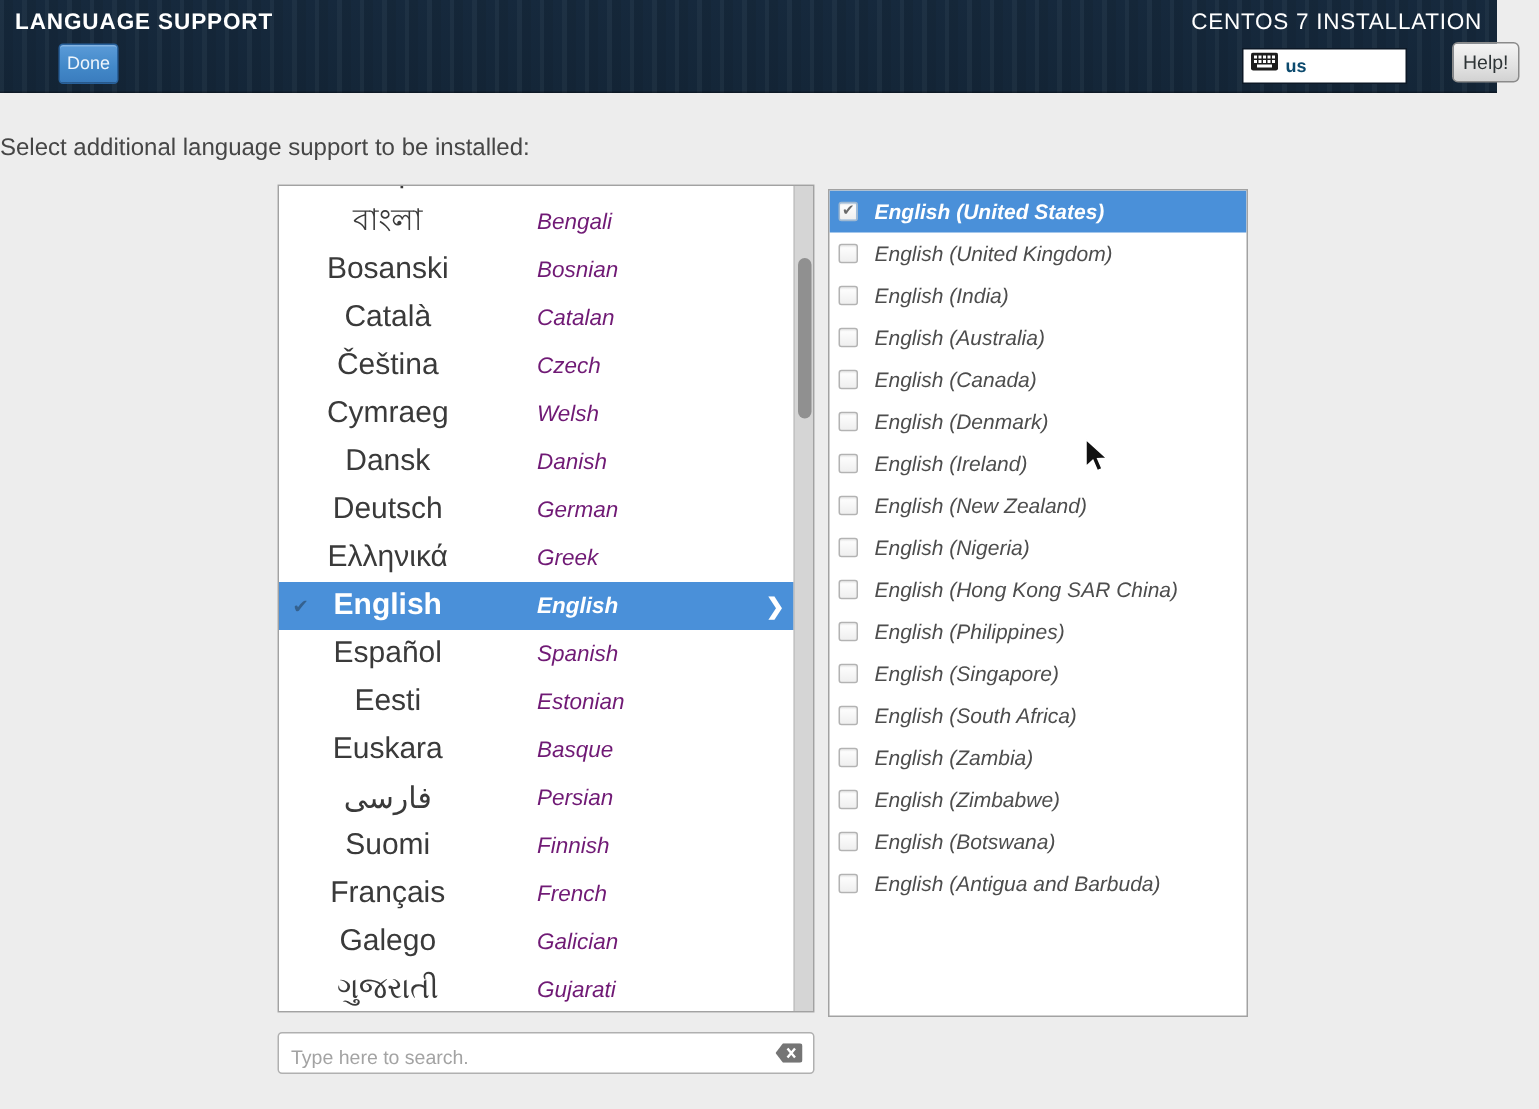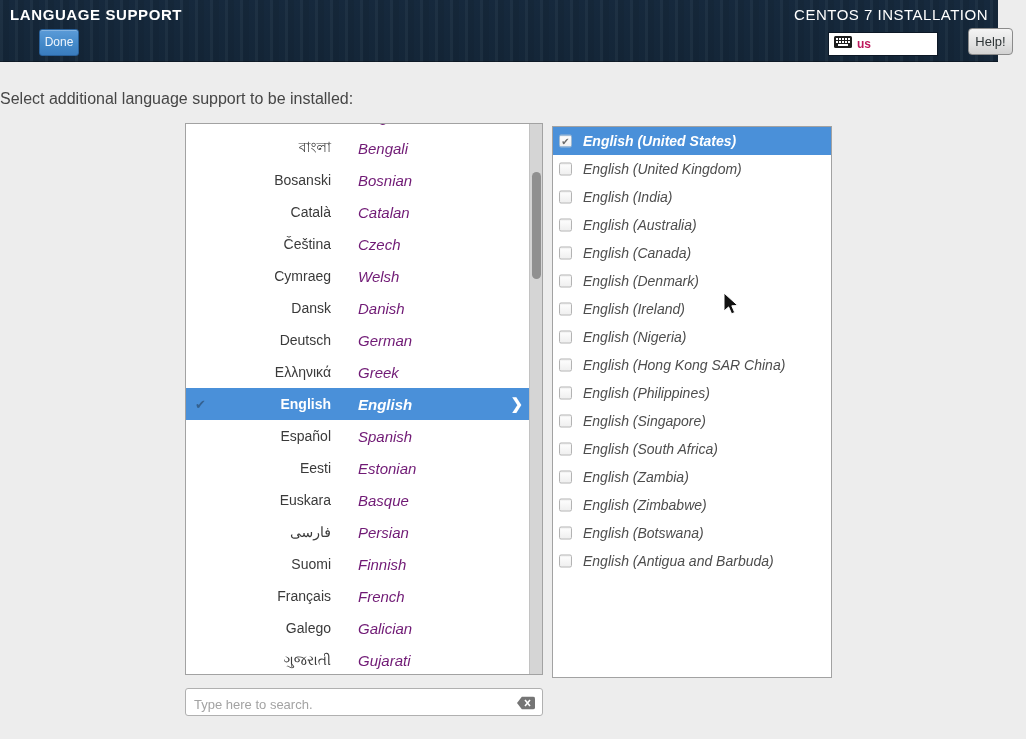--- a/index.html
+++ b/index.html
@@ -21,40 +21,40 @@
   .product-title{position:absolute;right:10px;top:6px;color:#ffffff;
     font-size:15px;letter-spacing:0.5px;}
   .done-btn{position:absolute;left:8px;top:29px;width:40px;height:27px;
     background:linear-gradient(180deg,#5b9bd8 0%,#4288c8 60%,#3a7cbe 100%);
     border:1px solid #29619b;border-radius:3px;color:#eef5fc;font-size:12px;
     text-align:center;line-height:25px;cursor:default;
     box-shadow:inset 0 1px 0 rgba(255,255,255,0.25);margin-left:31px;}
   .kbd-widget{position:absolute;left:828px;top:32px;width:110px;height:24px;
     background:#ffffff;border:1px solid #0c1826;display:flex;align-items:center;
     padding-left:5px;gap:5px;}
-  .kbd-label{font-size:12px;font-weight:bold;color:#be185d;}
+  .kbd-label{font-size:12px;font-weight:bold;color:#0c4a6e;}
   .help-btn{position:absolute;left:968px;top:28px;width:45px;height:27px;
     background:linear-gradient(180deg,#f4f4f4 0%,#e2e2e2 60%,#d2d2d2 100%);
     border:1px solid #8b8b8b;border-radius:4px;color:#2e3436;font-size:13px;
     text-align:center;line-height:25px;}
 
   
   .heading{position:absolute;left:0;top:90px;width:1016px;text-align:left;
     font-size:16px;color:#464646;}
 
   
   .lang-panel{position:absolute;left:185px;top:123px;width:358px;height:552px;
     background:#ffffff;border:1px solid #a2a2a2;overflow:hidden;}
   .lang-rows{position:absolute;left:0;top:-24px;width:345px;}
   .lang-row{position:relative;height:32px;width:345px;}
   .lang-row.selected{background:#4a90d9;}
   .lang-check{position:absolute;left:9px;top:50%;transform:translateY(-50%);
     font-size:13px;color:rgba(30,50,70,0.5);}
-  .lang-native{position:absolute;left:0;width:145px;text-align:right;top:50%;
-    transform:translateY(-50%);font-size:14px;color:#3a3a3a;}
+  .lang-native{position:absolute;left:0;width:145px;text-align:center;top:50%;
+    transform:translateY(-50%);font-size:20px;color:#3a3a3a;}
   .lang-english{position:absolute;left:172px;top:50%;transform:translateY(-50%);
     font-size:15px;font-style:italic;color:#701a75;}
   .lang-row.selected .lang-native,
   .lang-row.selected .lang-english{color:#ffffff;font-weight:bold;}
   .lang-arrow{position:absolute;right:8px;top:50%;transform:translateY(-50%);
     font-size:15px;font-weight:bold;color:#ffffff;}
   .scrollbar-track{position:absolute;right:0;top:0;bottom:0;width:13px;
     background:#d5d5d5;border-left:1px solid #c2c2c2;}
   .scrollbar-thumb{position:absolute;left:2px;top:48px;width:9px;height:107px;
     background:#909090;border-radius:5px;}
@@ -256,20 +256,24 @@
         <div class="locale-row">
           <span class="locale-checkbox"></span>
           <span class="locale-label">English (Denmark)</span>
         </div>
         <div class="locale-row">
           <span class="locale-checkbox"></span>
           <span class="locale-label">English (Ireland)</span>
         </div>
         <div class="locale-row">
           <span class="locale-checkbox"></span>
+          <span class="locale-label">English (New Zealand)</span>
+        </div>
+        <div class="locale-row">
+          <span class="locale-checkbox"></span>
           <span class="locale-label">English (Nigeria)</span>
         </div>
         <div class="locale-row">
           <span class="locale-checkbox"></span>
           <span class="locale-label">English (Hong Kong SAR China)</span>
         </div>
         <div class="locale-row">
           <span class="locale-checkbox"></span>
           <span class="locale-label">English (Philippines)</span>
         </div>

